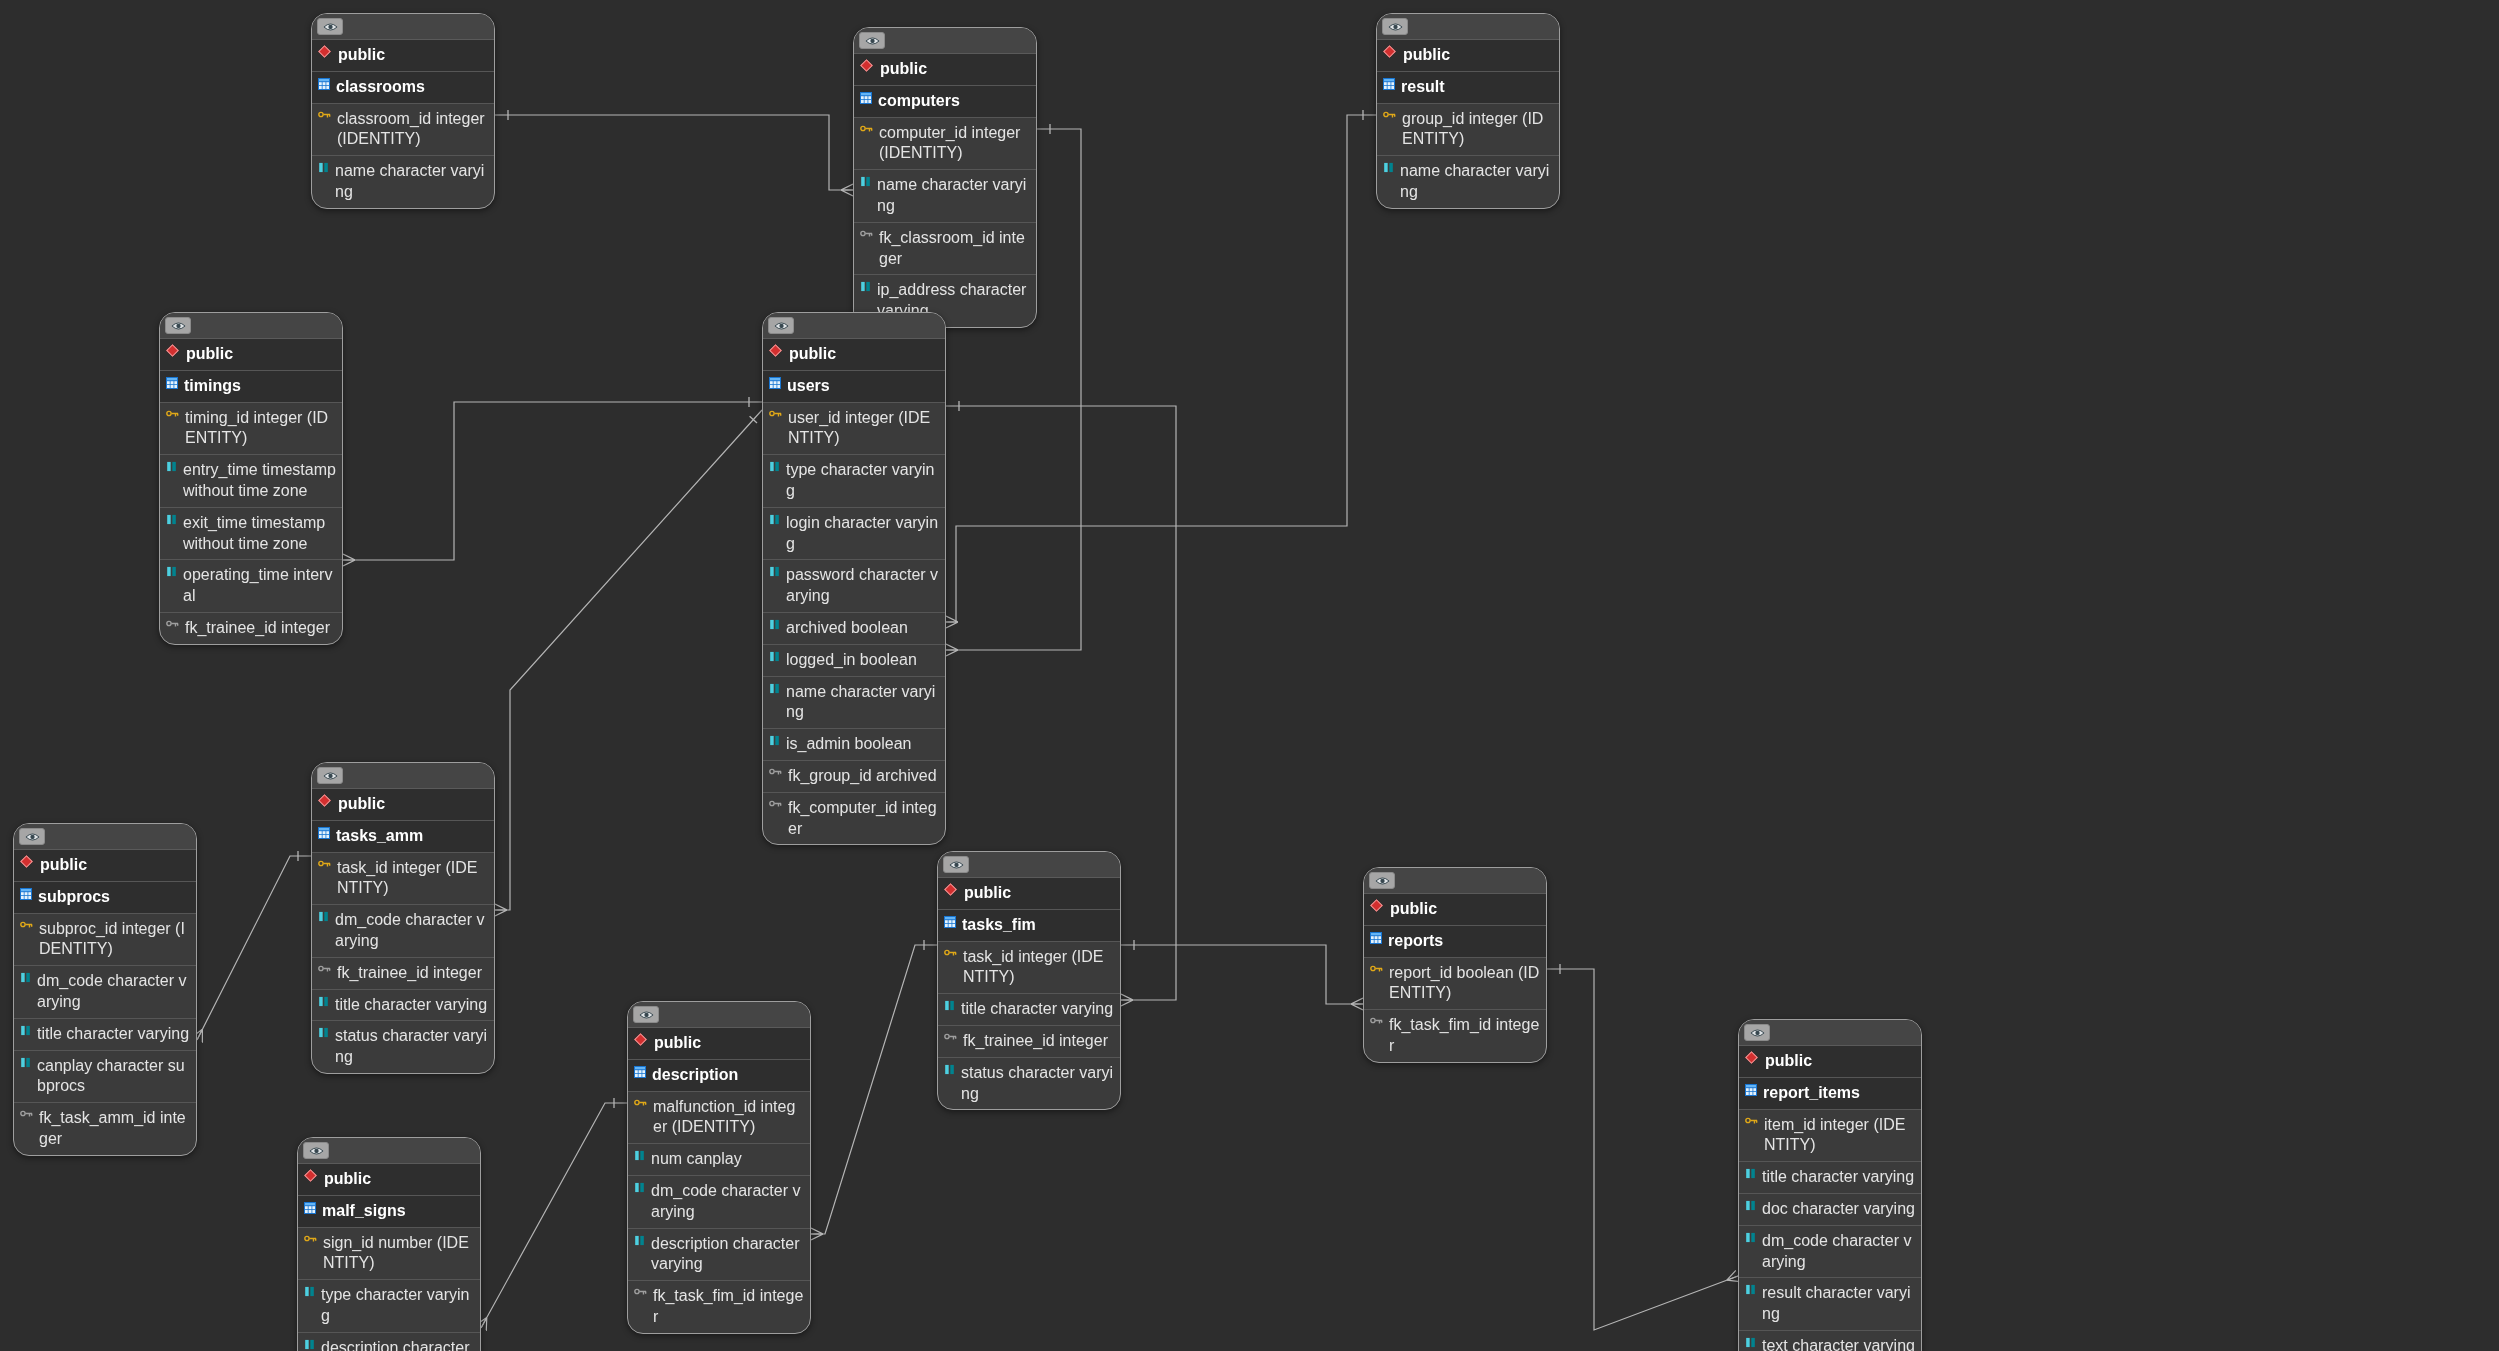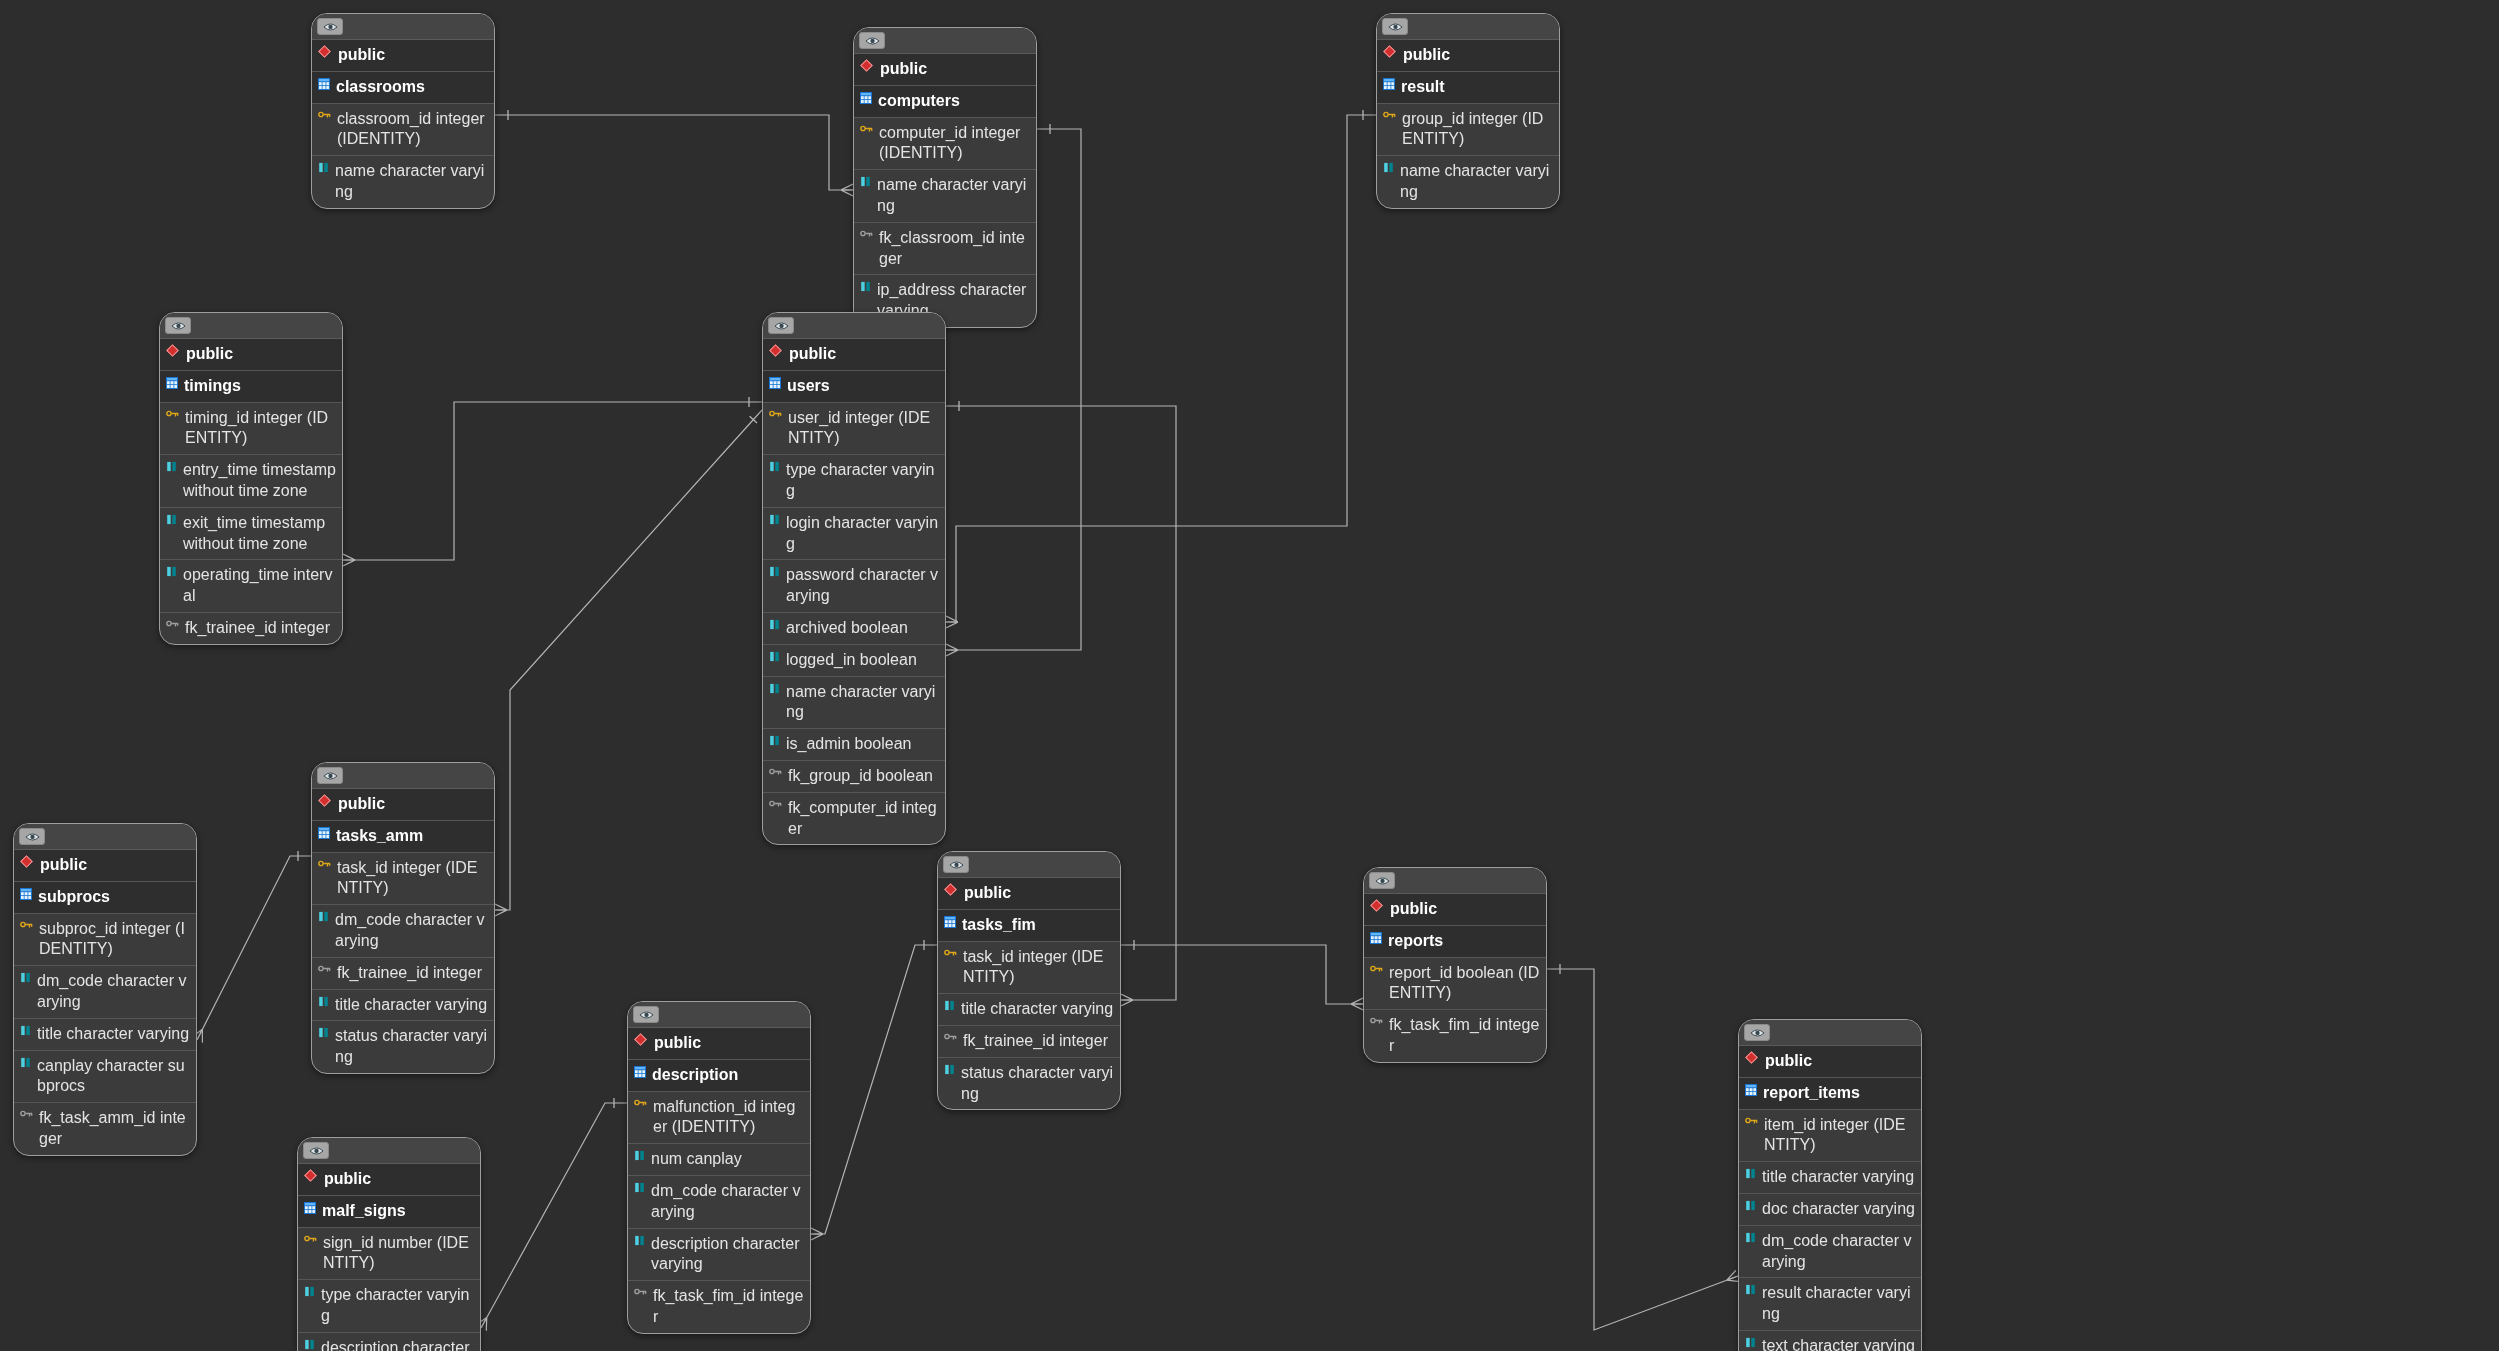--- a/index.html
+++ b/index.html
@@ -407,21 +407,21 @@
         </span>
         <span class="txt">is_admin boolean</span>
       </div>
       <div class="row">
         <span class="icon">
           <svg viewBox="0 0 14 9" width="13" height="9">
             <circle cx="3.2" cy="4.5" r="2.3" fill="none" stroke="#9e9e9e" stroke-width="1.5"></circle>
             <path d="M5.8 4.5 H13 M10.2 4.5 V7.6 M12.6 4.5 V6.8" stroke="#9e9e9e" stroke-width="1.5" fill="none"></path>
           </svg>
         </span>
-        <span class="txt">fk_group_id boolean</span>
+        <span class="txt">fk_group_id archived</span>
       </div>
       <div class="row">
         <span class="icon">
           <svg viewBox="0 0 14 9" width="13" height="9">
             <circle cx="3.2" cy="4.5" r="2.3" fill="none" stroke="#9e9e9e" stroke-width="1.5"></circle>
             <path d="M5.8 4.5 H13 M10.2 4.5 V7.6 M12.6 4.5 V6.8" stroke="#9e9e9e" stroke-width="1.5" fill="none"></path>
           </svg>
         </span>
         <span class="txt">fk_computer_id integer</span>
       </div>

